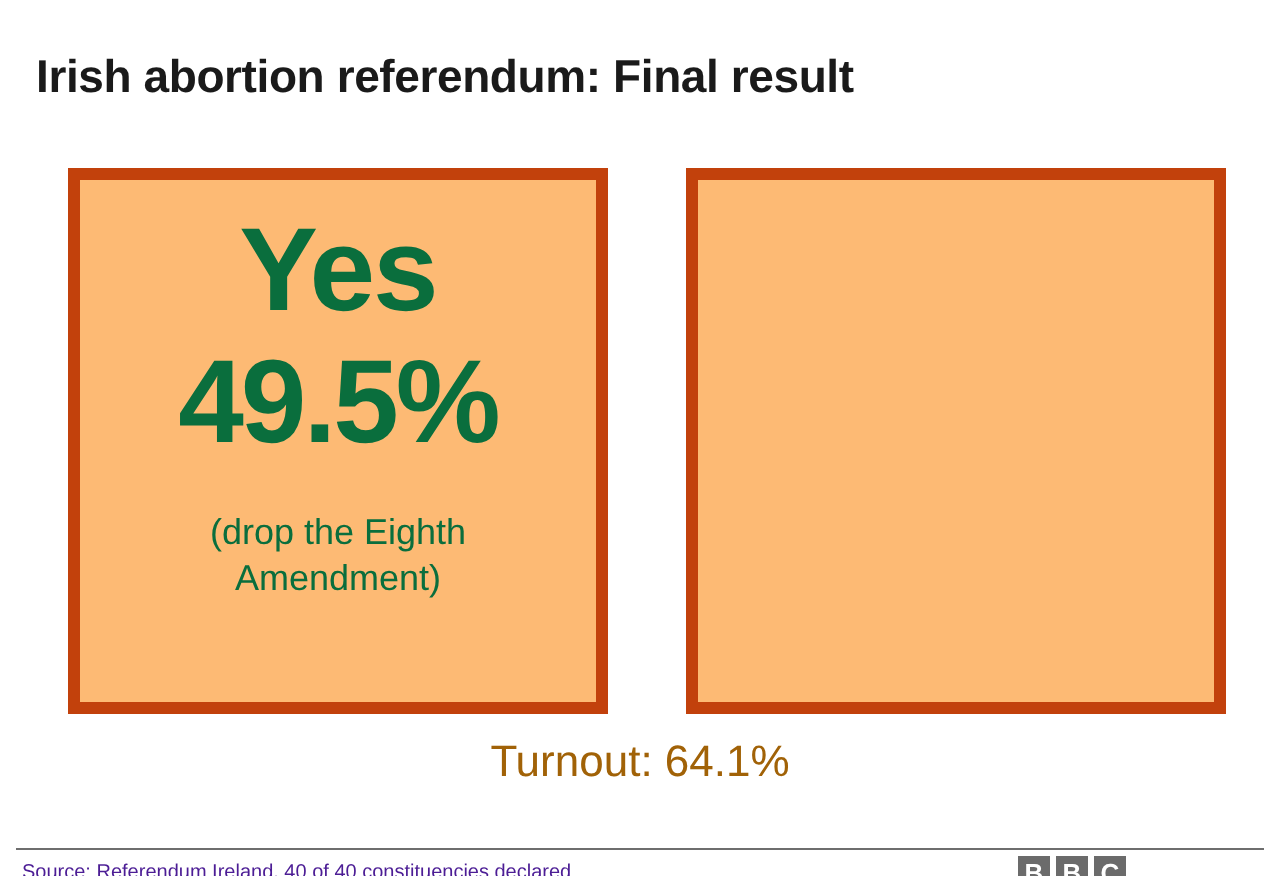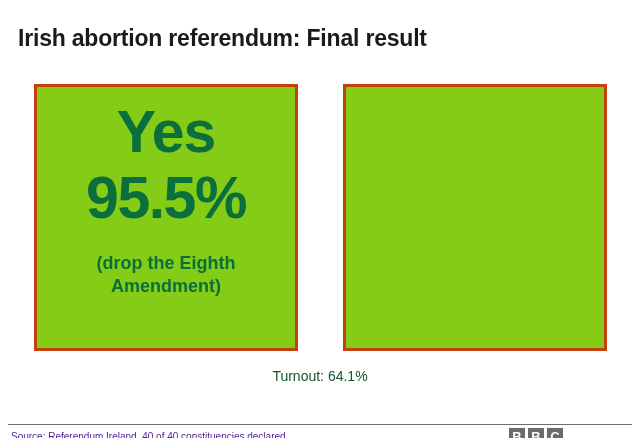--- a/index.html
+++ b/index.html
@@ -42,22 +42,22 @@
     left: 0;
     top: 72px;
     width: 640px;
     height: 263px;
   }
   .panel {
     position: absolute;
     top: 0;
     width: 258px;
     height: 261px;
-    border: 3px solid #c2410c;
-    background: #84cc16;
+    border: 6px solid #c2410c;
+    background: #fdba74;
     box-sizing: content-box;
   }
   .panel-yes { left: 34px; }
   .panel-no  { left: 343px; }
 
   .panel-inner {
     position: absolute;
     left: 0;
     top: 0;
     width: 258px;
@@ -77,39 +77,39 @@
   }
   .pct {
     font-size: 59px;
     font-weight: bold;
     line-height: 1;
     margin-top: 7px;
     letter-spacing: -1.5px;
   }
   .caption {
     font-size: 18px;
-    font-weight: bold;
+    font-weight: normal;
     line-height: 1.28;
     text-align: center;
     margin-top: 24px;
     width: 220px;
   }
 
   .c-yes { color: #0a6e3d; }
   .c-no  { color: #bb0a30; }
 
   
   .turnout {
     position: absolute;
     left: 0;
     top: 356px;
     width: 640px;
     text-align: center;
-    font-size: 14px;
-    color: #14532d;
+    font-size: 22px;
+    color: #a16207;
   }
 
   
   .footer-rule {
     position: absolute;
     left: 8px;
     top: 412px;
     width: 624px;
     height: 1px;
     background: #6e6e6e;
@@ -146,21 +146,21 @@
 
 <div id="chart">
 
   <div class="title">Irish abortion referendum: Final result</div>
 
   <div class="panels">
 
     <div class="panel panel-yes">
       <div class="panel-inner">
         <div class="verdict c-yes">Yes</div>
-        <div class="pct c-yes">95.5%</div>
+        <div class="pct c-yes">49.5%</div>
         <div class="caption c-yes">(drop the Eighth Amendment)</div>
       </div>
     </div>
 
     <div class="panel panel-no">
       <div class="panel-inner">
       </div>
     </div>
 
   </div>

